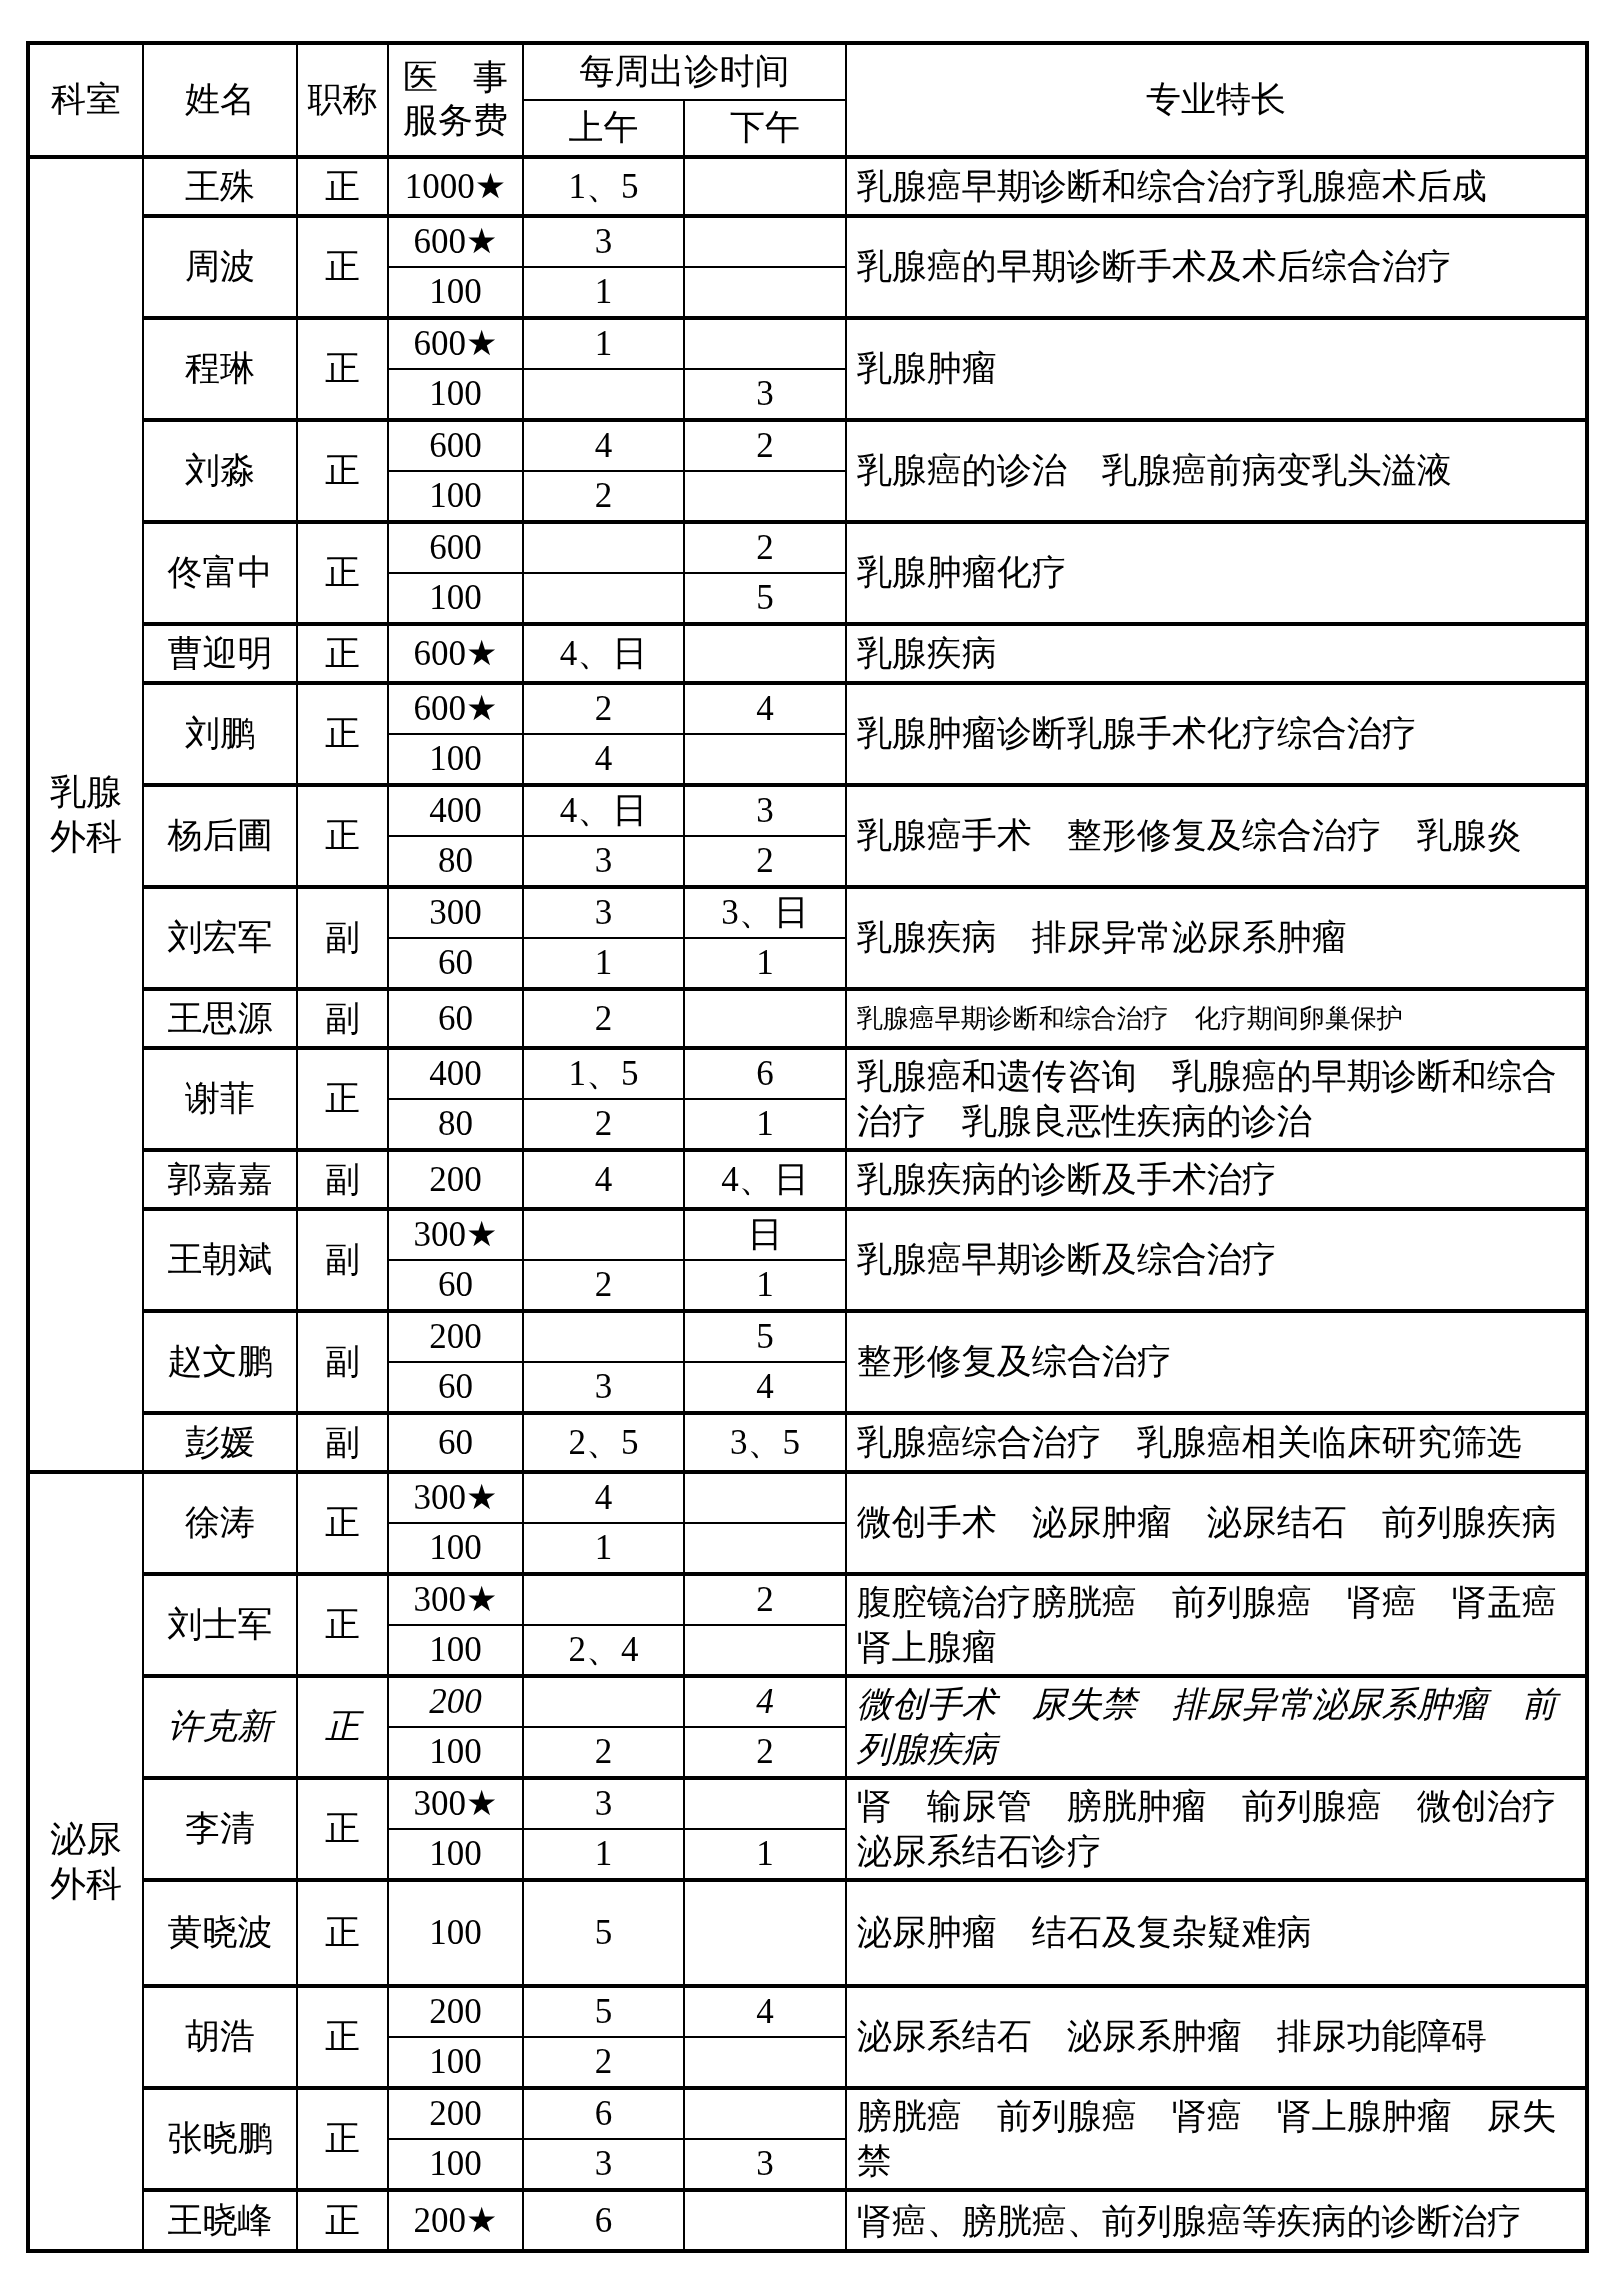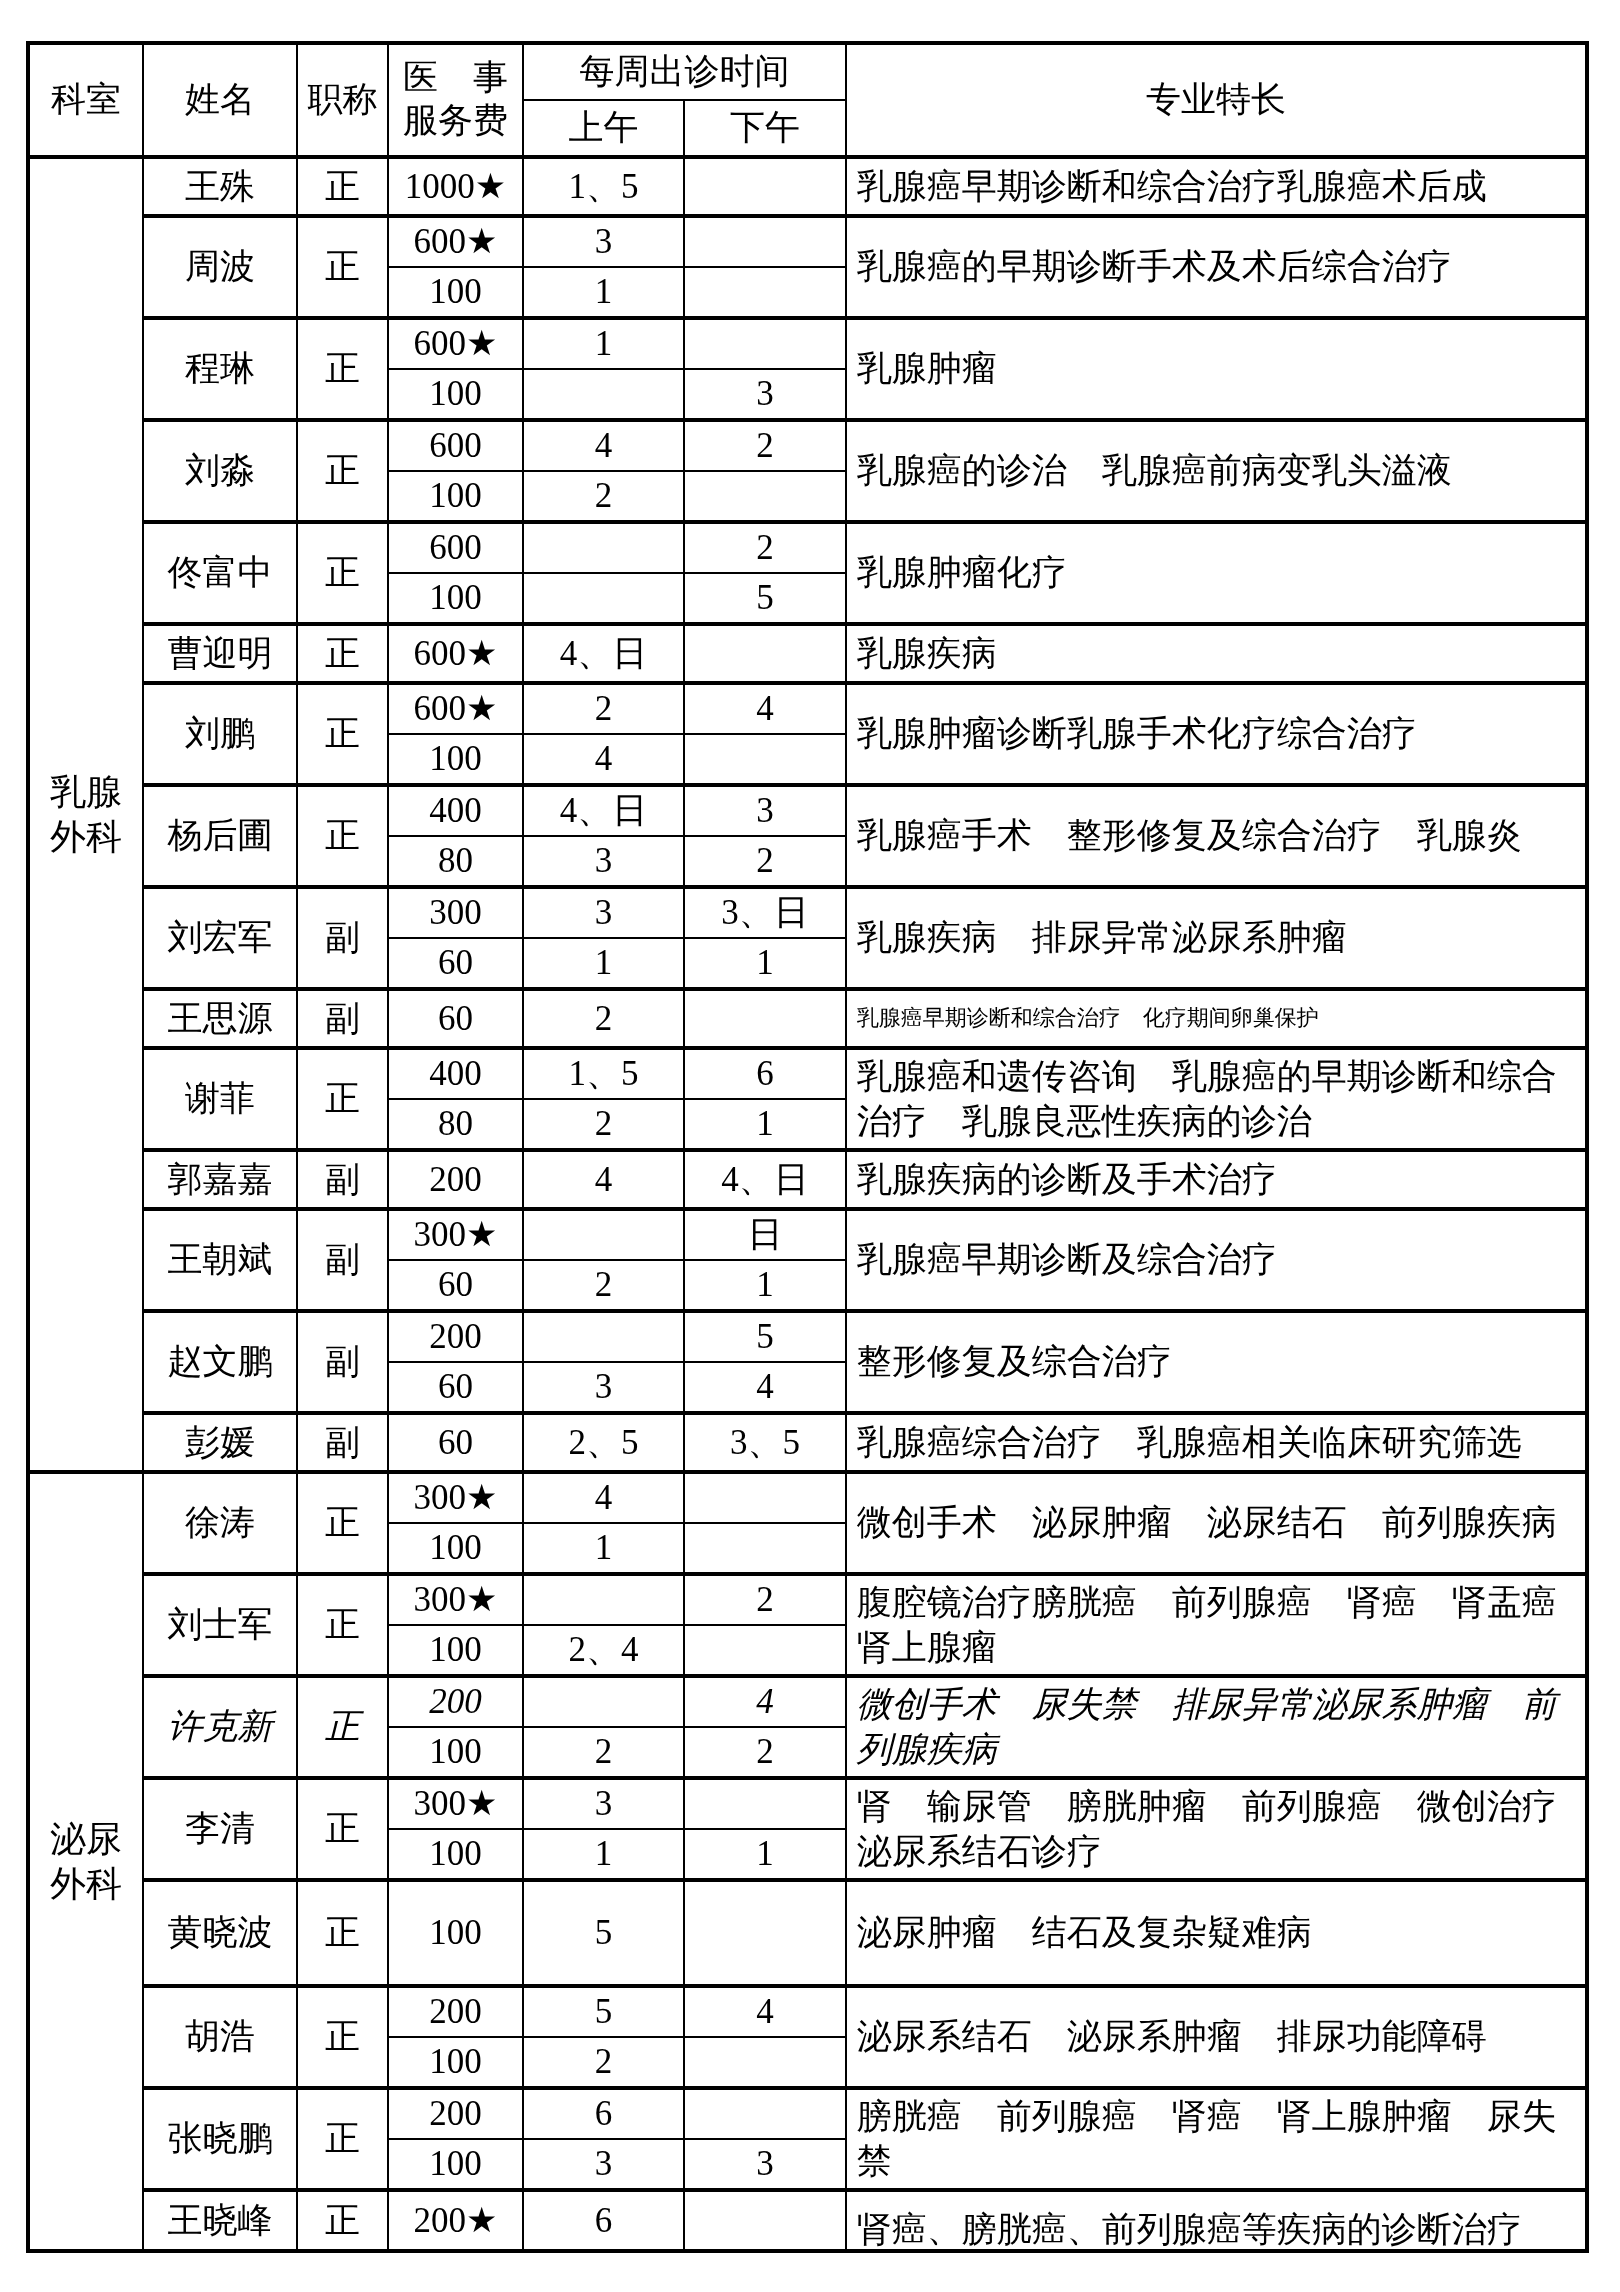--- a/index.html
+++ b/index.html
@@ -18,22 +18,22 @@
   }
   tr.grp > td{border-top-width:4.9px}
   thead td{font-size:35px}
   .two-line div{line-height:1.22}
   .dept-cell div{line-height:1.25;font-size:36px}
   td.spec-td{text-align:left}
   .spec-inner{
     display:flex;flex-direction:column;justify-content:center;
     padding:0 5.9px 0 9.8px;overflow:hidden;text-align:left;
   }
-  .spec-small{font-size:22px}
-  .spec-clip{height:55px;justify-content:flex-start;padding-top:14px;box-sizing:border-box}
+  .spec-small{font-size:26px}
+  .spec-clip{height:55px;justify-content:flex-start;padding-top:6px;box-sizing:border-box}
   .fee-cell,.am-cell,.pm-cell{font-size:35px}
 </style>
 </head>
 <body>
 
 <div class="tbl-wrap">
   <table>
     <colgroup>
       <col style="width:115px">
       <col style="width:154px">

